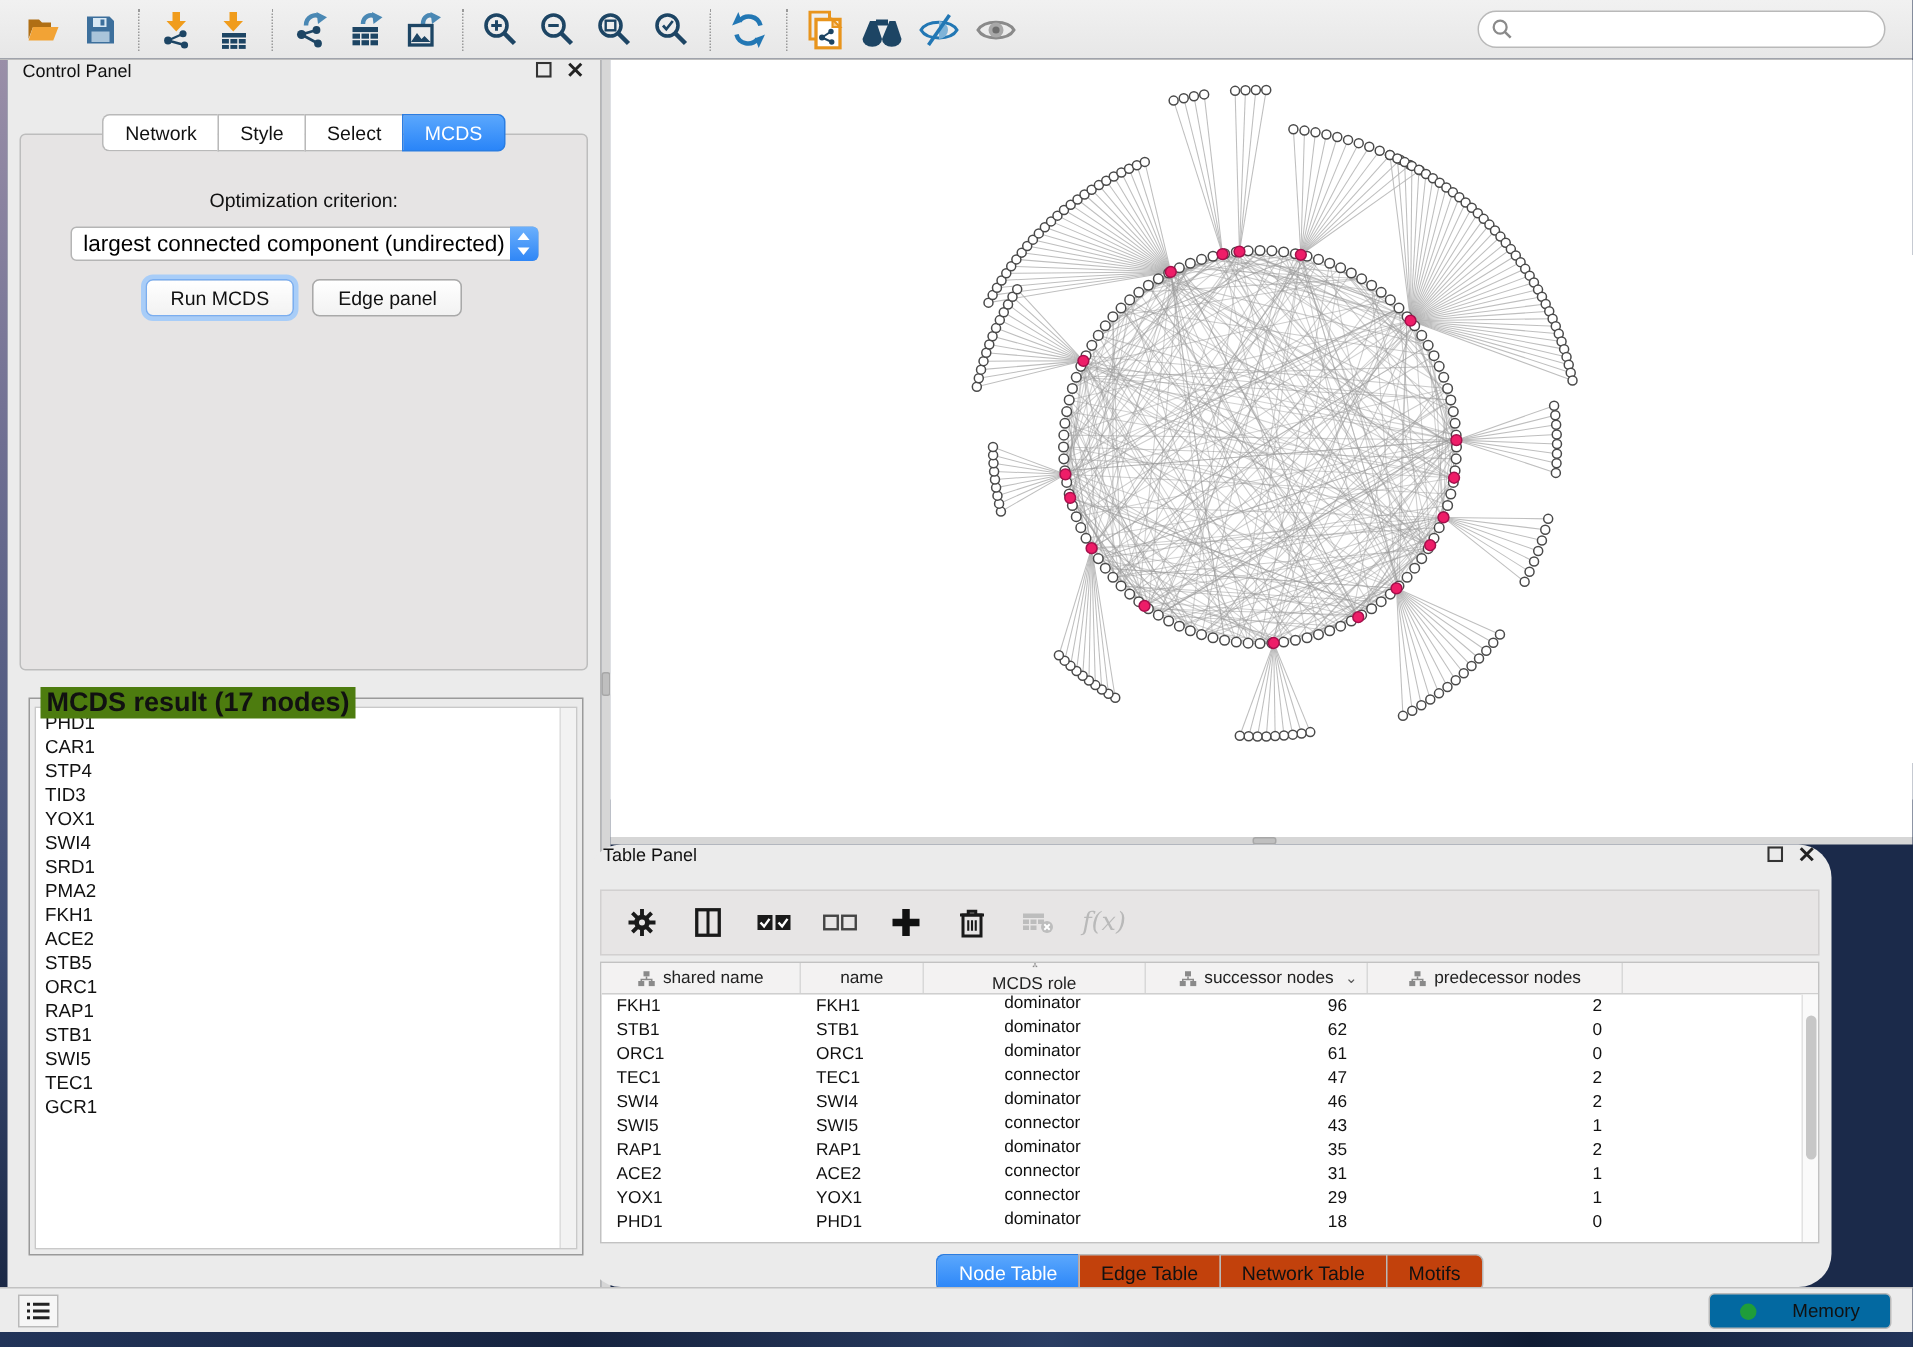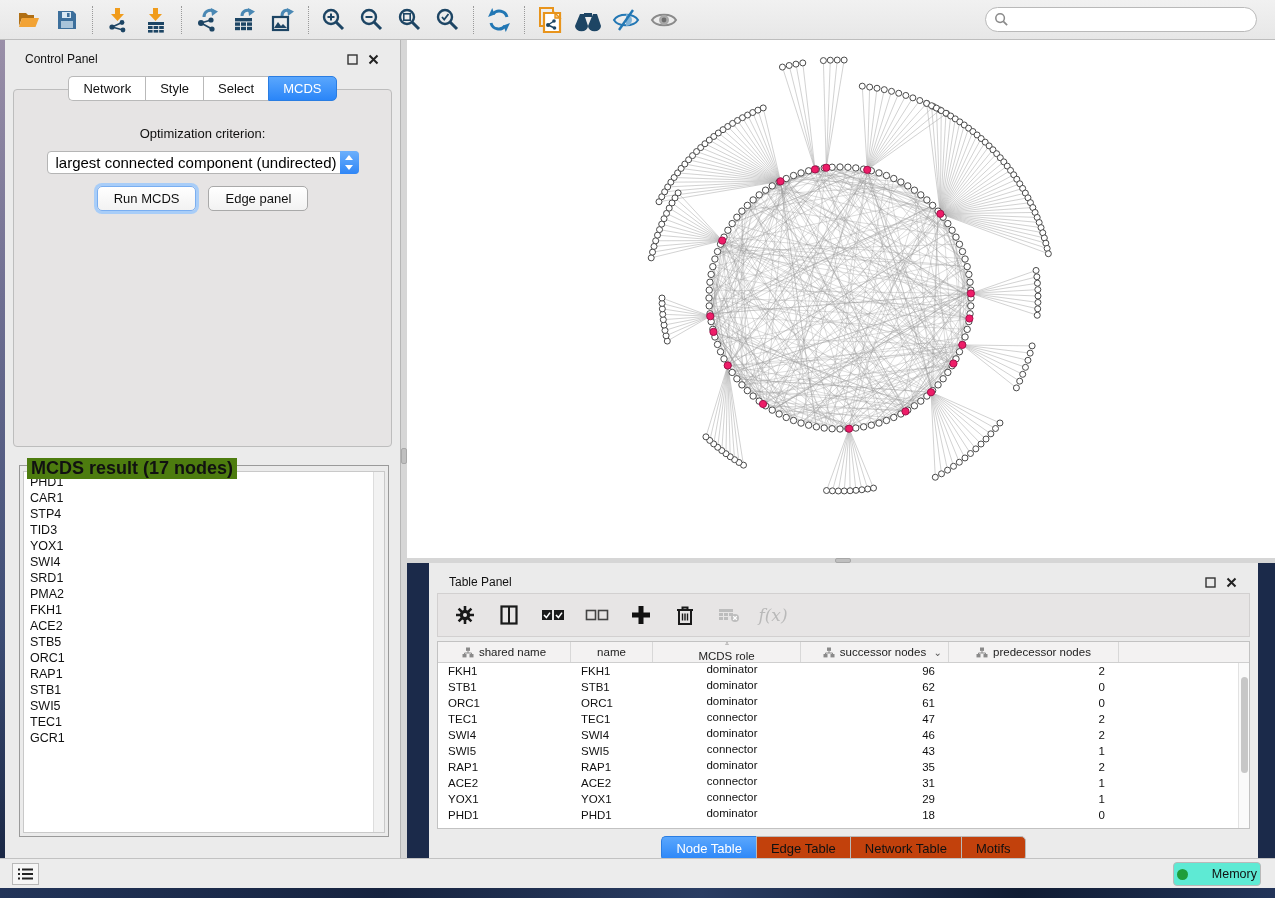--- a/index.html
+++ b/index.html
@@ -19,21 +19,21 @@
   .tsep { width:1px; height:28px; margin:0 6px; border-left:1px dotted #9a9a9a; }
   .searchbox { position:absolute; right:18px; top:7px; width:272px; height:25px;
     background:#fff; border:1px solid #b9b9b9; border-radius:13px;
     display:flex; align-items:center; padding-left:8px; }
   .searchbox input { border:none; outline:none; flex:1; font-size:12px; background:transparent;
     font-family:"Liberation Sans", sans-serif; }
 
   
   .control-panel { position:absolute; left:5px; top:40px; width:396px; height:818px;
     background:#ebebeb; border-right:1px solid #b5b5b5; }
-  .panel-header { height:26px; display:flex; align-items:flex-end; padding:0 20px;
+  .panel-header { height:26px; display:flex; align-items:flex-start; padding:0 10px;
     font-size:12px; color:#111; }
   .panel-header .sp { flex:1; }
   .winctl { width:13px; height:13px; margin-left:8px; display:flex; align-items:center; justify-content:center; }
   .tabbar { display:flex; justify-content:center; margin-top:10px; }
   .tab { font-size:13px; padding:4px 14px; background:#fff; border:1px solid #b9b9b9;
     border-right:none; color:#111; }
   .tab:first-child { border-radius:5px 0 0 5px; }
   .tab:last-child { border-radius:0 5px 5px 0; border-right:1px solid #b9b9b9;text-align:center; }
   .tab.active { background:linear-gradient(#5aa7fd,#2a85f8); color:#fff; border-color:#2a7de2; }
   .mcds-box { margin:-12px 8px 0 8px; padding-top:24px; height:358px;
@@ -78,22 +78,22 @@
   .light.red { background:#ff5f57; border:1px solid #e0443e; }
   .light.yellow { background:#febc2e; border:1px solid #d89c22; }
   .light.green { background:#28c840; border:1px solid #1da32f; }
   .net-canvas { position:relative; width:868px; height:493px; background:#fff; }
 
   .hsplitter { position:absolute; left:407px; top:558px; width:868px; height:5px; background:#d6d6d6; }
   .hsplitter .grab { position:absolute; left:428px; top:0; width:16px; height:5px;
     background:#bfbfbf; border:1px solid #a8a8a8; border-radius:2px; }
 
   
-  .table-panel { position:absolute; left:429px; top:563px; width:829px; height:295px;
-    background:#ebebeb; }
+  .table-panel { position:absolute; left:392px; top:563px; width:829px; height:295px;
+    background:#ebebeb;border-radius:22px; }
   .tp-toolbar { margin:4px 8px 0 8px; height:44px; background:#e7e5e5;
     border:1px solid #d2d0d0; display:flex; align-items:center; padding-left:14px; gap:18px; }
   .tpbtn { display:flex; align-items:center; justify-content:center; width:26px; height:28px; }
   .fx { font-family:"DejaVu Serif", serif; font-style:italic; font-size:17px; color:#b9b9b9; }
   .table-wrap { margin:4px 8px 0 8px; height:188px; background:#fff; border:1px solid #c2c2c2;
     position:relative; overflow:hidden; }
   .thead { display:flex; height:21px; background:#f3f2f2; border-bottom:1px solid #cfcfcf; }
   .th { display:flex; align-items:center; justify-content:center; gap:5px; font-size:11.5px;
     color:#222; border-right:1px solid #d8d8d8; position:relative; }
   .th .sorticon { font-size:10px; color:#555; position:absolute; right:6px; }
@@ -112,23 +112,23 @@
     border-right:none; color:#111; }
   .tp-tab:first-child { border-radius:5px 0 0 5px; }
   .tp-tab:last-child { border-radius:0 5px 5px 0; border-right:1px solid #b9b9b9; }
   .tp-tab.active { background:linear-gradient(#5aa7fd,#2a85f8); color:#fff; border-color:#2a7de2; }
 
   
   .statusbar { position:absolute; left:0; top:858px; width:1275px; height:30px;
     background:#ececec; border-top:1px solid #c2c2c2; }
   .listbtn { position:absolute; left:12px; top:4px; width:27px; height:22px;
     background:#f6f6f6; border:1px solid #b9b9b9; display:flex; align-items:center; justify-content:center; }
-  .membtn { position:absolute; right:14px; top:3px; height:24px; background:#5eead4;
+  .membtn { position:absolute; right:14px; top:3px; height:24px; background:#0369a1;
     border:1px solid #b9b9b9; border-radius:4px; display:flex; align-items:center;
-    gap:24px; padding:0 3px; font-size:12.5px; color:#111; }
+    gap:24px; padding:0 20px; font-size:12.5px; color:#111; }
   .memdot { width:11px; height:11px; border-radius:50%; background:#1f9d3a; }
 </style>
 </head>
 <body>
 
 <div class="wallpaper-left"></div>
 <div class="wallpaper-bottom"></div>
 
 <div class="window">
 

